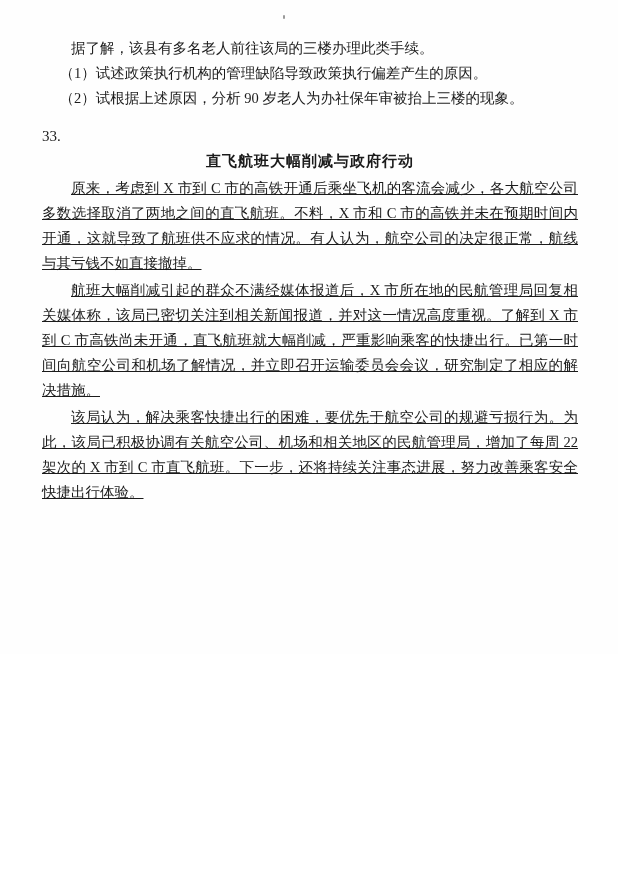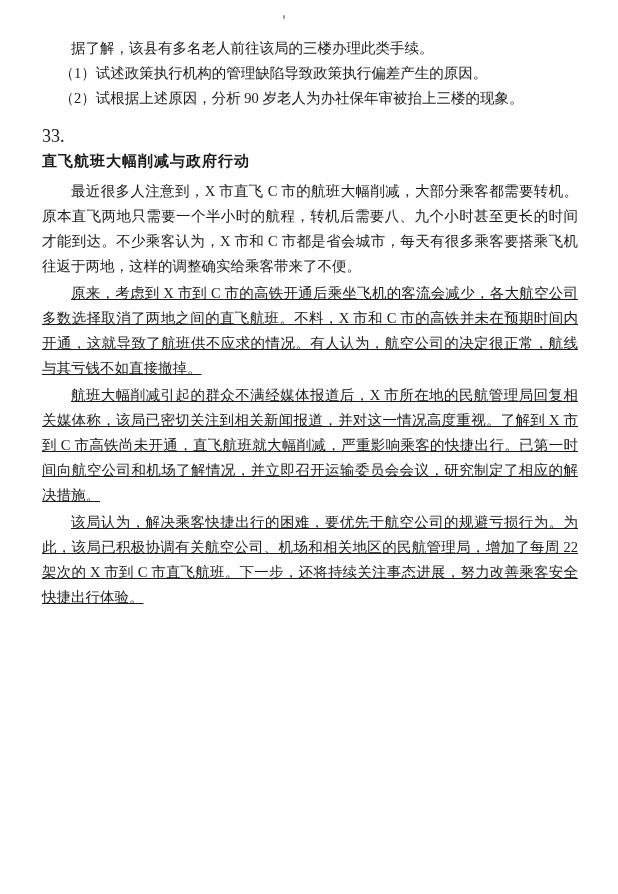--- a/index.html
+++ b/index.html
@@ -41,29 +41,29 @@
     text-align: left;
   }
   .q-hang {
     padding-left: 3.55em;
     text-indent: -2.35em;
     text-align: justify;
   }
   .qnum {
     margin-top: 13px;
     text-indent: 0;
-    font-size: 18px;
+    font-size: 15px;
     text-align: left;
   }
   .passage-title {
     margin: 0;
     font-size: 15px;
     font-weight: 700;
     line-height: 25px;
-    text-align: left;
+    text-align: center;
     letter-spacing: 1px;
     font-family: Liberation Serif, serif;
   }
   .gap-sm { margin-top: 5px; }
   .gap-xs { margin-top: 2px; text-decoration: underline; }
   .footer {
     position: absolute;
     left: 0;
     top: 830px;
     width: 100%;
@@ -81,20 +81,19 @@
 
   <section>
     <p class="body-p">据了解，该县有多名老人前往该局的三楼办理此类手续。</p>
     <p class="q">（1）试述政策执行机构的管理缺陷导致政策执行偏差产生的原因。</p>
     <p class="q">（2）试根据上述原因，分析 90 岁老人为办社保年审被抬上三楼的现象。</p>
   </section>
 
   <section>
     <p class="qnum">33.</p>
     <p class="passage-title">直飞航班大幅削减与政府行动</p>
-    <p class="body-p gap-sm">最近很多人注意到，X 市直飞 C 市的航班大幅削减，大部分乘客都需要转机。原本直飞两地只需要一个半小时的航程，转机后需要八、九个小时甚至更长的时间才能到达。不少乘客认为，X 市和 C 市都是省会城市，每天有很多乘客要搭乘飞机往返于两地，这样的调整确实给乘客带来了不便。</p>
     <p class="body-p gap-xs">原来，考虑到 X 市到 C 市的高铁开通后乘坐飞机的客流会减少，各大航空公司多数选择取消了两地之间的直飞航班。不料，X 市和 C 市的高铁并未在预期时间内开通，这就导致了航班供不应求的情况。有人认为，航空公司的决定很正常，航线与其亏钱不如直接撤掉。</p>
     <p class="body-p gap-xs">航班大幅削减引起的群众不满经媒体报道后，X 市所在地的民航管理局回复相关媒体称，该局已密切关注到相关新闻报道，并对这一情况高度重视。了解到 X 市到 C 市高铁尚未开通，直飞航班就大幅削减，严重影响乘客的快捷出行。已第一时间向航空公司和机场了解情况，并立即召开运输委员会会议，研究制定了相应的解决措施。</p>
     <p class="body-p gap-xs">该局认为，解决乘客快捷出行的困难，要优先于航空公司的规避亏损行为。为此，该局已积极协调有关航空公司、机场和相关地区的民航管理局，增加了每周 22 架次的 X 市到 C 市直飞航班。下一步，还将持续关注事态进展，努力改善乘客安全快捷出行体验。</p>
   </section>
 
   <div class="footer">浙00318# 公共政策试题 第 5 页(共 5 页)</div>
 </div>
 
 </body></html>

